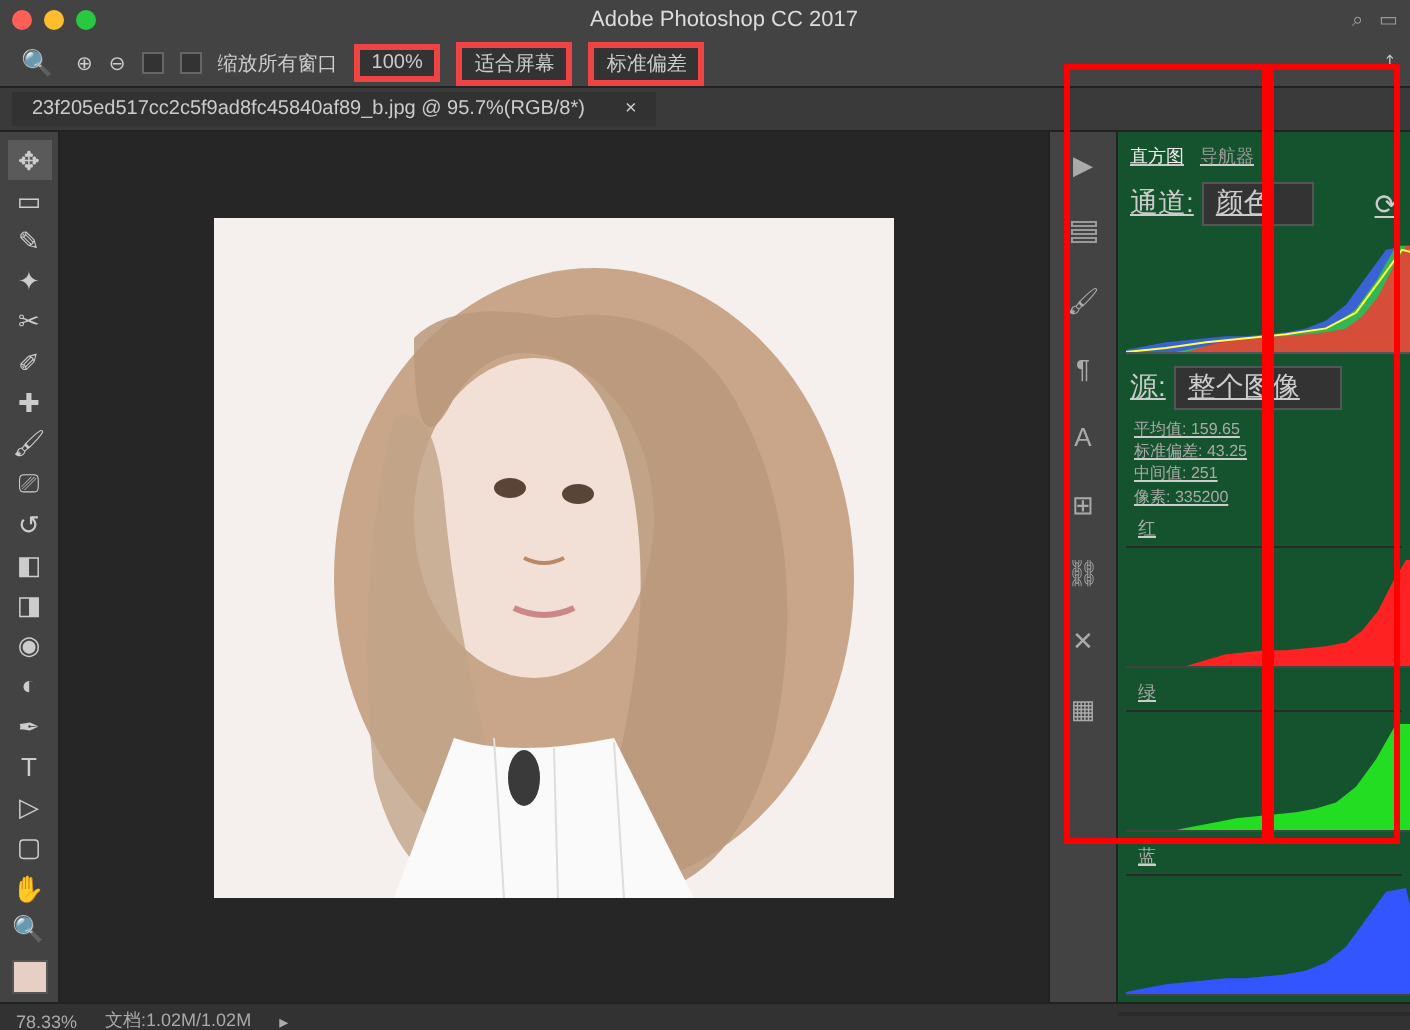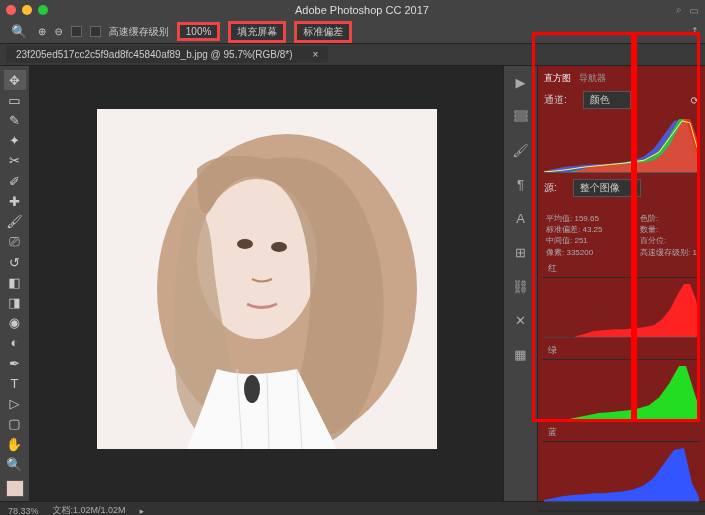--- a/index.html
+++ b/index.html
@@ -30,30 +30,30 @@
 .tool.active { background: #5a5a5a; }
 .color-swatch { width: 18px; height: 18px; margin-top: 6px; background: #e8cfc5; border: 1px solid #555; }
 
 .canvas-area { flex: 1; background: #262626; display: flex; align-items: center; justify-content: center; position: relative; }
 .canvas-image { width: 340px; height: 340px; position: relative; top: -5px; }
 
 .panel-strip { width: 34px; background: #434343; border-left: 1px solid #222; display: flex; flex-direction: column; align-items: center; padding: 6px 0; gap: 14px; }
 .strip-icon { width: 20px; height: 20px; color: #aaa; display: flex; align-items: center; justify-content: center; font-size: 13px; }
 .strip-icon svg { width: 16px; height: 16px; stroke: #999; fill: none; }
 
-.panels { width: 168px; background: #7f1d1d; border-left: 1px solid #222; display: flex; flex-direction: column; }
+.panels { width: 147px; background: #14532d; border-left: 1px solid #222; display: flex; flex-direction: column; text-decoration: underline; }
 
 .panel-histogram { padding: 4px; border-bottom: 1px solid #2a2a2a; position: relative; }
 .panel-tabs { display: flex; gap: 8px; font-size: 9px; color: #999; padding: 2px 2px 4px; }
 .panel-tabs .active { color: #eee; }
-.channel-row { display: flex; align-items: center; gap: 16px; font-size: 10px; padding: 2px; }
+.channel-row { display: flex; align-items: center; gap: 4px; font-size: 14px; padding: 2px; }
 .channel-row .dropdown { background: #333; padding: 1px 20px 1px 6px; border: 1px solid #555; color: #ccc; text-align: center; }
 
 .histo-box { width: 155px; margin: 4px auto; position: relative; height: 58px; border-bottom: 1px solid #555; }
-.histo-stats { display: flex; justify-content: space-between; font-size: 8px; color: #aaa; padding: 2px 4px; line-height: 1.4; margin-top: 12px; }
+.histo-stats { display: flex; justify-content: space-between; font-size: 8px; color: #aaa; padding: 2px 4px; line-height: 1.4; }
 .histo-stats div { white-space: pre; }
 
 .histo-channel { width: 155px; margin: 4px auto; position: relative; height: 56px; border-bottom: 1px solid #444; }
 .channel-label { font-size: 9px; color: #aaa; padding: 2px 6px; border-bottom: 1px solid #2a2a2a; }
 
 .panel-adjust { padding: 4px; border-top: 1px solid #2a2a2a; }
 .adj-tabs { font-size: 9px; color: #aaa; display: flex; gap: 10px; padding: 2px 4px 6px; }
 
 .statusbar { height: 18px; background: #323232; border-top: 1px solid #222; display: flex; align-items: center; padding: 0 8px; font-size: 9px; color: #aaa; gap: 14px; }
 
@@ -76,23 +76,23 @@
   <div style="color:#999">⌕</div>
   <div style="color:#999;margin-left:8px">▭</div>
 </div>
 
 <div class="optionsbar">
   <span class="tool">🔍</span>
   <span>⊕</span>
   <span>⊖</span>
   <span class="checkbox"></span>
   <span class="checkbox"></span>
-  <span class="opt">高速缓存级别</span>
+  <span class="opt">缩放所有窗口</span>
   <span class="pct">100%</span>
-  <span class="pct">填充屏幕</span>
+  <span class="pct">适合屏幕</span>
   <span class="pct">标准偏差</span>
   <div class="right-icons">
     <span>⤴</span>
   </div>
 </div>
 
 <div class="tabbar">
   <div class="tab">
     <span>23f205ed517cc2c5f9ad8fc45840af89_b.jpg @ 95.7%(RGB/8*)</span>
     <span class="tab-close">×</span>
@@ -182,24 +182,20 @@
 
       <div class="channel-row">
         <span>源:</span>
         <span class="dropdown">整个图像</span>
       </div>
       <div class="histo-stats">
         <div>平均值: 159.65
 标准偏差: 43.25
 中间值: 251
 像素: 335200</div>
-        <div>色阶: 
-数量: 
-百分位: 
-高速缓存级别: 1</div>
       </div>
 
       <div class="channel-label">红</div>
       <div class="histo-channel">
         <svg class="histo" viewBox="0 0 155 56" preserveAspectRatio="none">
           <polygon fill="#ff2222" points="0,56 30,56 40,53 50,50 60,49 70,48 80,48 90,47 100,46 110,44 118,38 126,28 134,12 140,2 146,2 152,18 155,32 155,56"></polygon>
         </svg>
       </div>
 
       <div class="channel-label">绿</div>

